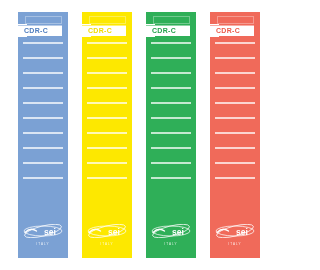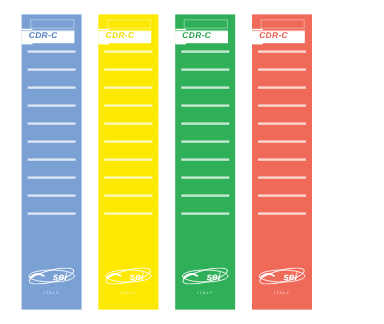--- a/index.html
+++ b/index.html
@@ -18,21 +18,20 @@
     width: 270px;
     height: 270px;
     background: #ffffff;
   }
   .strip {
     position: absolute;
     top: 12px;
     width: 50px;
     height: 246px;
     overflow: hidden;
-    font-style: italic;
   }
   .strip-0 { left: 18px; }
   .strip-1 { left: 82px; }
   .strip-2 { left: 146px; }
   .strip-3 { left: 210px; }
 
   
   .notch {
     position: absolute;
     left: 0;

